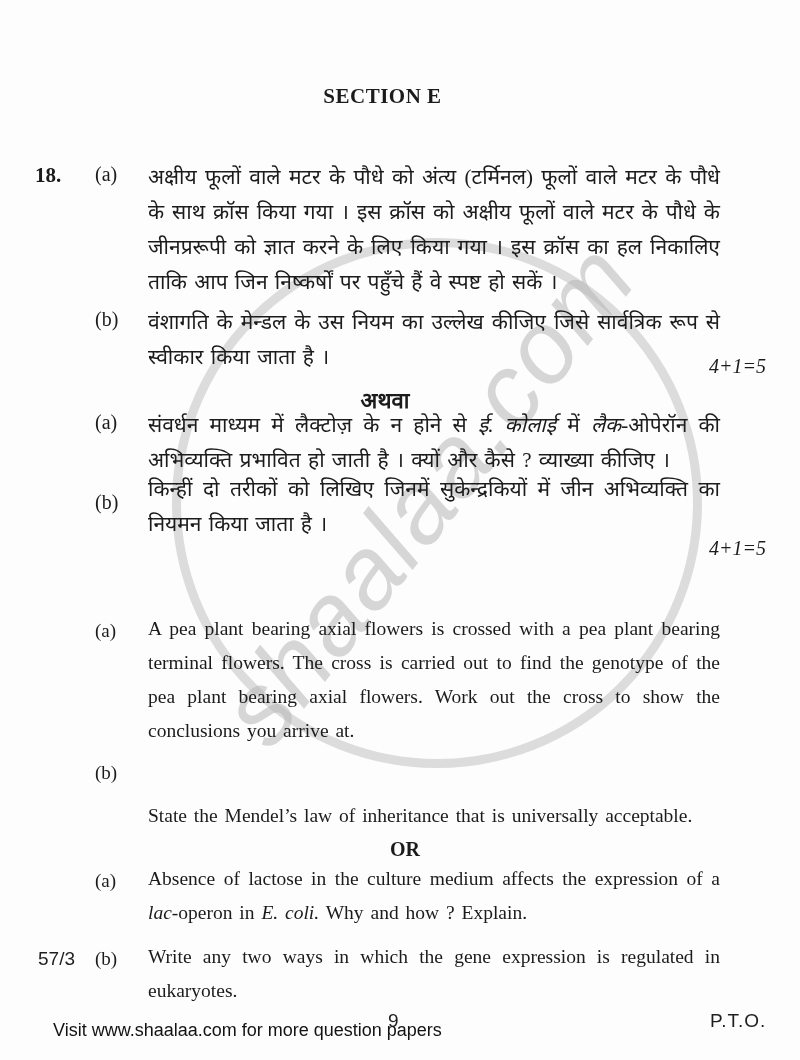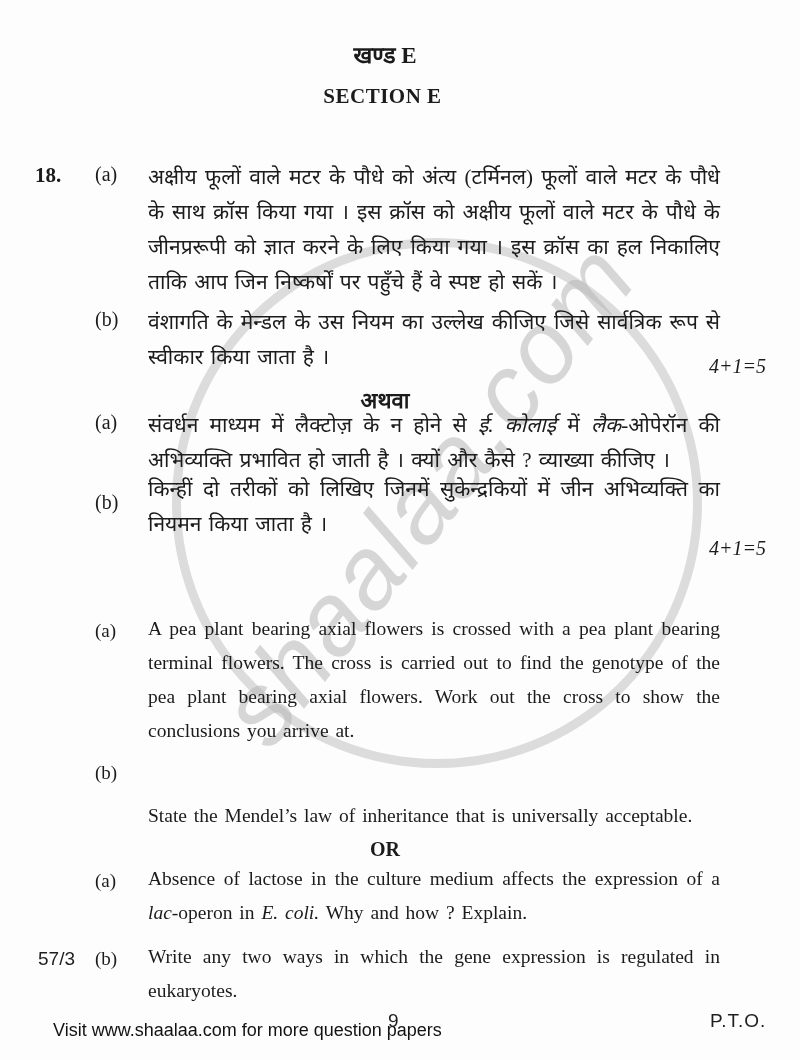--- a/index.html
+++ b/index.html
@@ -61,21 +61,21 @@
     font-size: 21px; line-height: 35px; word-spacing: 2px;
   }
   .en {
     font-size: 19.5px; line-height: 34px; word-spacing: 2px;
   }
   .or-line {
     position: absolute; left: 0; width: 770px;
     text-align: center; font-weight: bold; margin-top: 18px;
   }
   .or-hi { top: 366px; font-size: 22px; }
-  .or-en { top: 820px; font-size: 20px; }
+  .or-en { top: 820px; font-size: 20px; padding-left: 20px; }
   .marks {
     position: absolute; left: 700px; width: 66px;
     font-style: italic; font-size: 20px; text-align: right;
     white-space: nowrap;
     margin-top: 10px;
   }
   .marks-1 { top: 345px; }
   .marks-2 { top: 527px; }
   .ital { font-style: italic; }
   
@@ -93,21 +93,20 @@
   }
 </style>
 </head>
 <body>
 
 <div class="page">
 
   <div class="wm-circle"></div>
   <div class="wm-text">shaalaa.com</div>
 
-  <div class="head-hi">खण्ड E</div>
   <div class="head-en">SECTION E</div>
 
   <div class="qnum">18.</div>
 
   <div class="sub-label" style="top:163px">(a)</div>
   <div class="para hi" style="top:160px">अक्षीय फूलों वाले मटर के पौधे को अंत्य (टर्मिनल) फूलों वाले मटर के पौधे के साथ क्रॉस किया गया । इस क्रॉस को अक्षीय फूलों वाले मटर के पौधे के जीनप्ररूपी को ज्ञात करने के लिए किया गया । इस क्रॉस का हल निकालिए ताकि आप जिन निष्कर्षों पर पहुँचे हैं वे स्पष्ट हो सकें ।</div>
 
   <div class="sub-label" style="top:308px">(b)</div>
   <div class="para hi" style="top:305px">वंशागति के मेन्डल के उस नियम का उल्लेख कीजिए जिसे सार्वत्रिक रूप से स्वीकार किया जाता है ।</div>
   <div class="marks marks-1">4+1=5</div>

